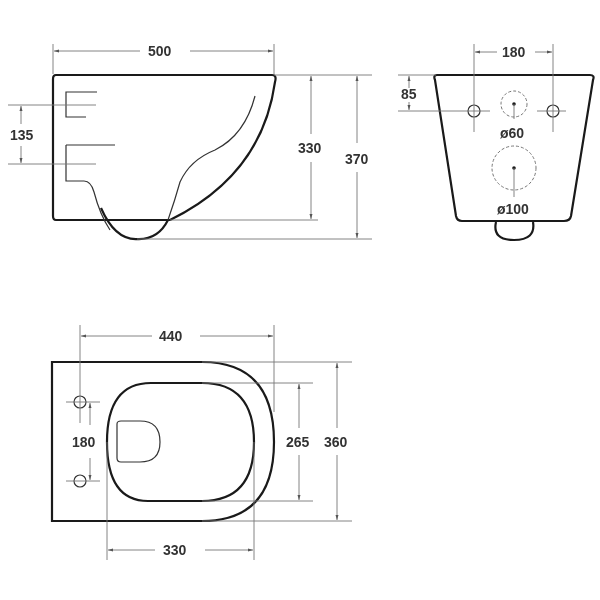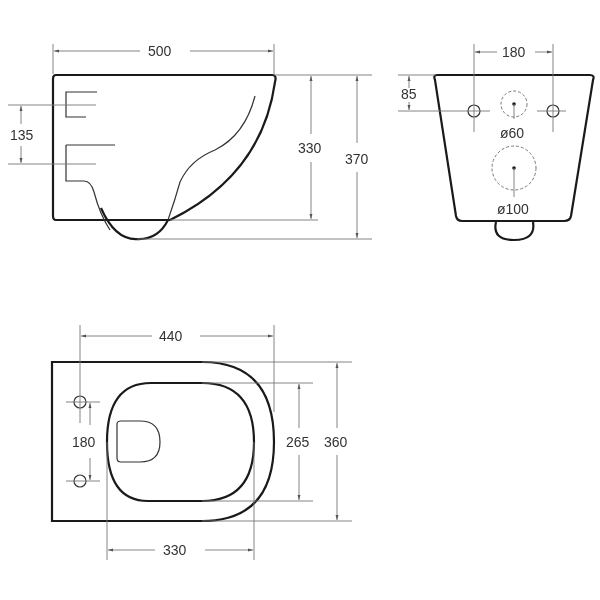--- a/index.html
+++ b/index.html
@@ -1,17 +1,17 @@
 <!DOCTYPE html>
 <html><head>
 <meta charset="utf-8">
 <style>
   html, body { margin: 0; padding: 0; background: #ffffff; }
   body { width: 600px; height: 600px; overflow: hidden; }
-  #canvas { position: absolute; left: 0; top: 0; width: 480px; height: 600px; }
+  #canvas { position: absolute; left: 0; top: 0; width: 480px; height: 600px; font-weight: bold; }
   svg text { font-family: "Liberation Sans", "DejaVu Sans", sans-serif; font-size: 14px; fill: #333333; }
   .body-line { stroke: #1a1a1a; stroke-width: 2.2; fill: none; }
   .thin-line { stroke: #333333; stroke-width: 1.2; fill: none; }
   .dim-line { stroke: #777777; stroke-width: 0.9; fill: none; }
   .dash-line { stroke: #777777; stroke-width: 1; fill: none; stroke-dasharray: 3 2; }
 </style>
 </head>
 <body>
 
 <div id="canvas">

